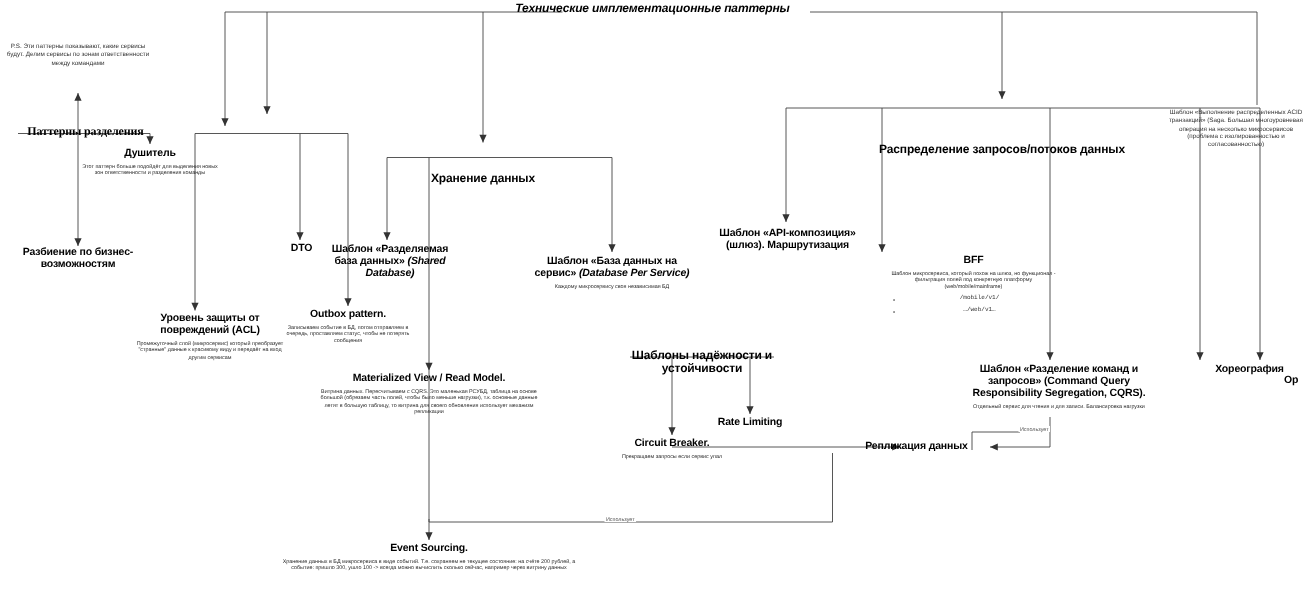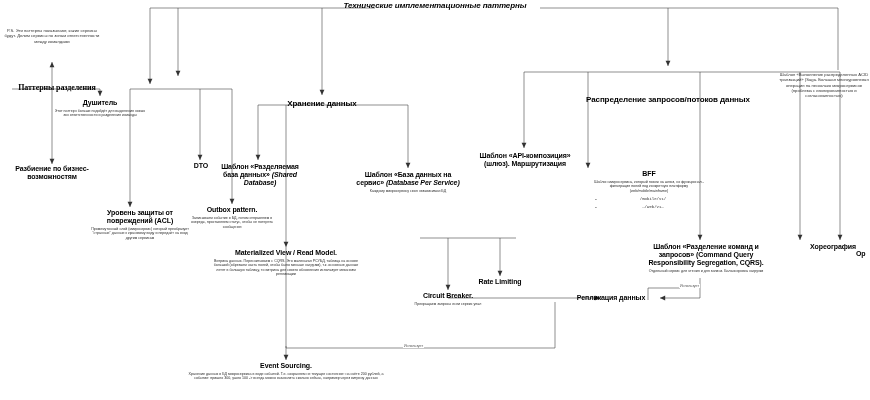--- a/index.html
+++ b/index.html
@@ -155,21 +155,21 @@
 
   <div class="node t-leaf" style="left:180px;top:162px;width:42px;">
     <div class="title">DTO</div>
   </div>
 
   <div class="node t-leaf" style="left:186px;top:206px;width:92px;">
     <div class="title">Outbox pattern.</div>
     <div class="desc d-xs">Записываем событие в БД, потом отправляем в очередь, проставляем статус, чтобы не потерять сообщения</div>
   </div>
 
-  <div class="node t-cat" style="left:272px;top:99px;width:100px;">
+  <div class="node t-cat" style="left:272px;top:114px;width:100px;">
     <div class="title">Хранение данных</div>
   </div>
 
   <div class="node t-leaf" style="left:212px;top:163px;width:96px;">
     <div class="title">
       <span>Шаблон «Разделяемая</span>
       <br>
       <span>база данных»</span>
       <span class="ital">(Shared Database)</span>
     </div>
@@ -188,20 +188,23 @@
   <div class="node t-leaf" style="left:210px;top:249px;width:152px;">
     <div class="title">Materialized View / Read Model.</div>
     <div class="desc d-xs">Витрина данных. Пересчитываем с CQRS. Это маленькая РСУБД, таблица на основе большой (обрезаем часть полей, чтобы было меньше нагрузки), т.к. основные данные летят в большую таблицу, то витрина для своего обновления использует механизм репликации</div>
   </div>
 
   <div class="node t-leaf" style="left:186px;top:362px;width:200px;">
     <div class="title">Event Sourcing.</div>
     <div class="desc d-xs">Хранение данных в БД микросервиса в виде событий. Т.е. сохраняем не текущее состояние: на счёте 200 рублей, а событие: пришло 300, ушло 100 -&gt; всегда можно вычислить сколько сейчас, например через витрину данных</div>
   </div>
 
+  <div class="node t-cat" style="left:398px;top:232px;width:140px;">
+    <div class="title">Шаблоны надёжности и устойчивости</div>
+  </div>
 
   <div class="node t-leaf" style="left:406px;top:292px;width:84px;">
     <div class="title">Circuit Breaker.</div>
     <div class="desc d-xs">Прекращаем запросы если сервис упал</div>
   </div>
 
   <div class="node t-leaf" style="left:462px;top:278px;width:76px;">
     <div class="title">Rate Limiting</div>
   </div>
 

